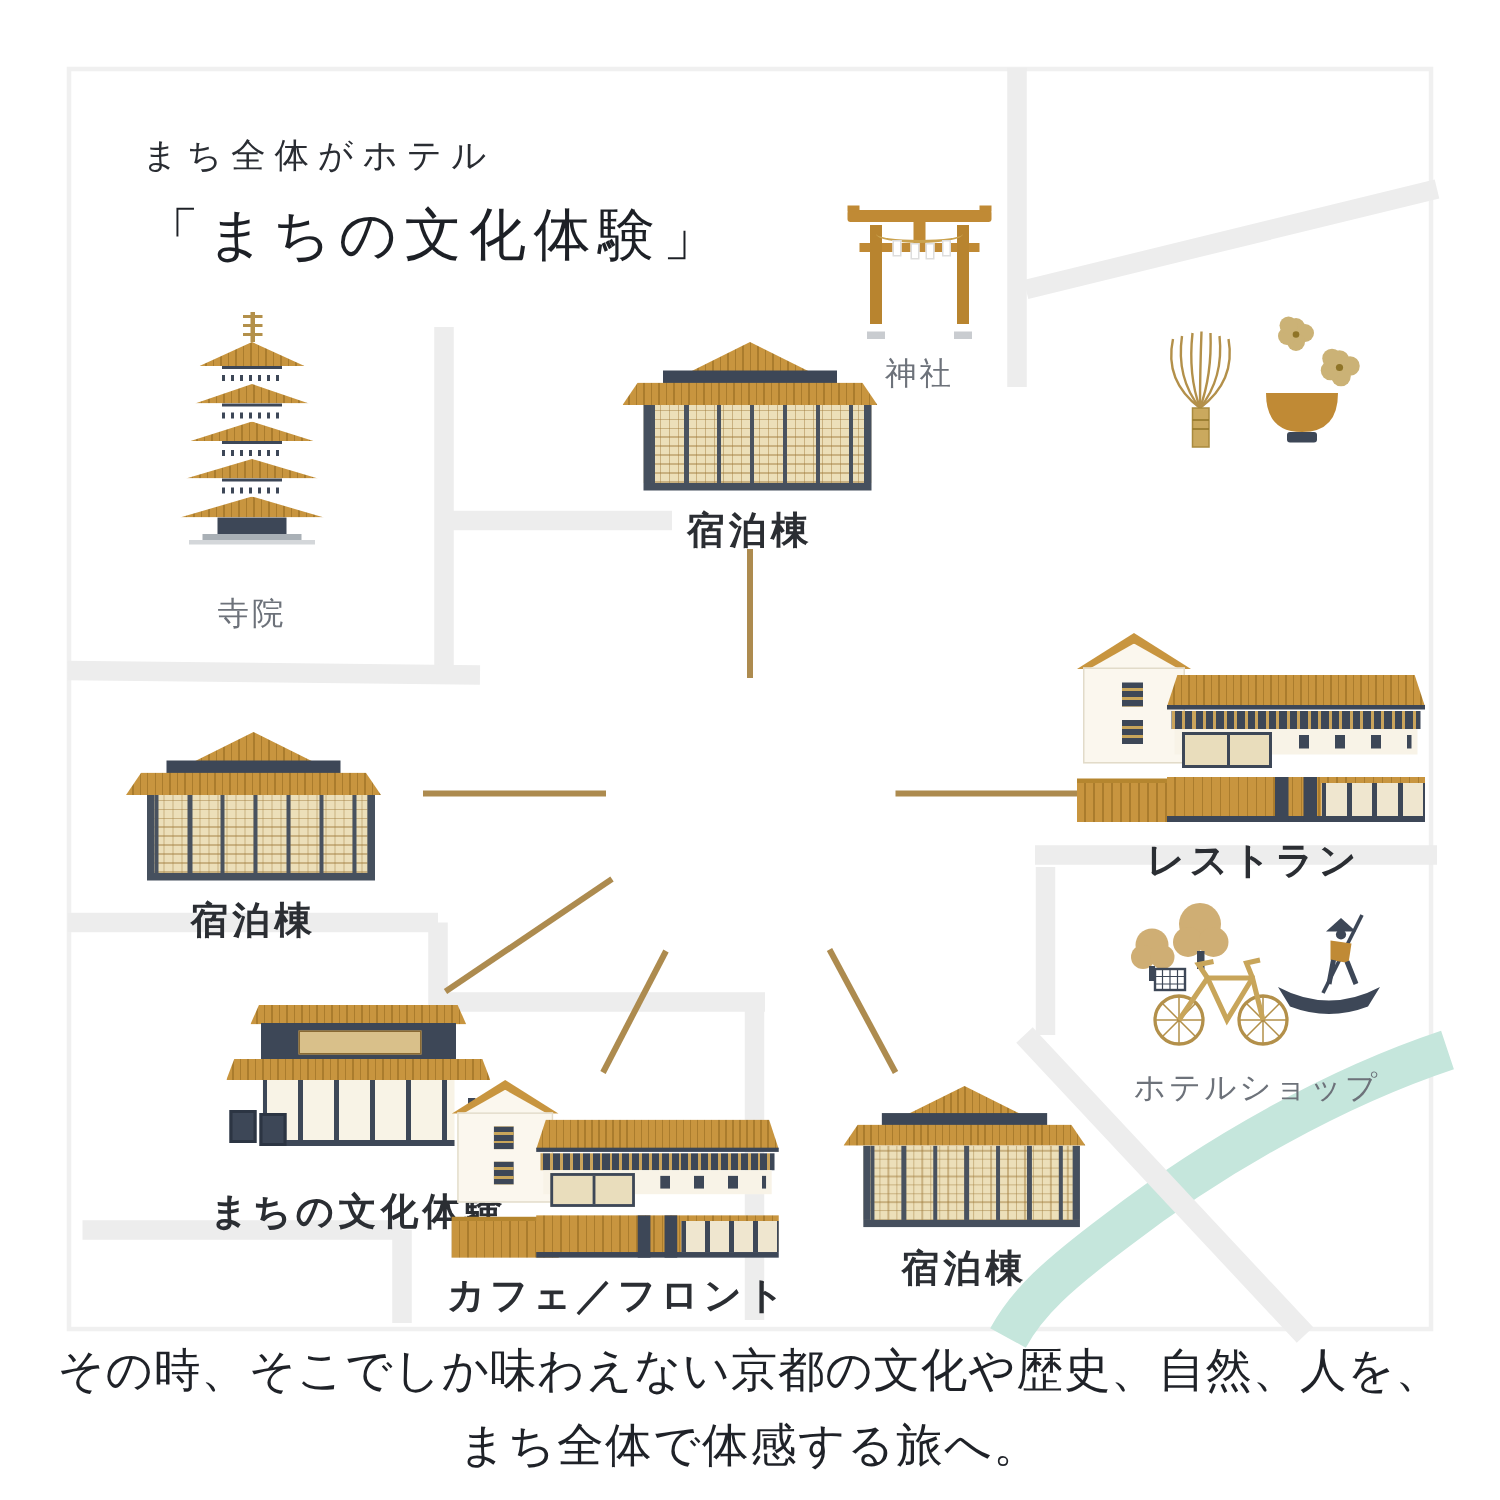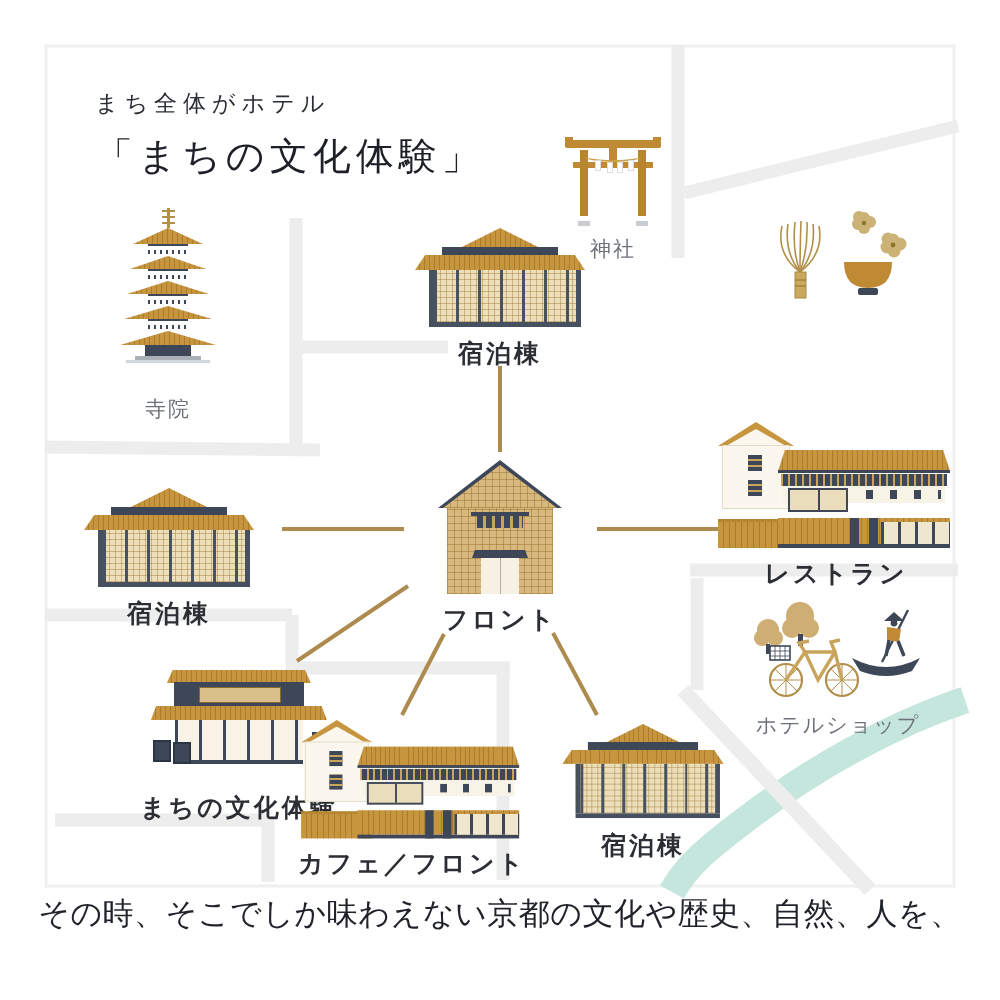--- a/index.html
+++ b/index.html
@@ -286,31 +286,20 @@
   <div class="node" style="left:84px;top:488px;">
     <div class="machiya iconbox">
       <div class="m-rooftop"></div>
         <div class="m-band"></div>
         <div class="m-roofLow"></div>
         <div class="m-body"></div>
     </div>
     <div class="nlabel">宿泊棟</div>
   </div>
 
-  <div class="node" style="left:438px;top:460px;">
-    <div class="front iconbox">
-      <div class="f-roofback"></div>
-        <div class="f-roof"></div>
-        <div class="f-body"></div>
-      <div class="f-window"></div>
-        <div class="f-awning"></div>
-        <div class="f-door"></div>
-    </div>
-    <div class="nlabel">フロント</div>
-  </div>
 
   <div class="node" style="left:748px;top:588px;">
     <svg width="180" height="114" viewBox="0 0 180 114">
       <g fill="#cfae74">
         <circle cx="20" cy="42" r="11"></circle>
           <circle cx="14" cy="50" r="8"></circle>
           <circle cx="27" cy="50" r="8"></circle>
         <circle cx="52" cy="28" r="14"></circle>
           <circle cx="44" cy="40" r="10"></circle>
           <circle cx="61" cy="40" r="10"></circle>
@@ -388,15 +377,16 @@
       <div class="m-rooftop"></div>
         <div class="m-band"></div>
         <div class="m-roofLow"></div>
         <div class="m-body"></div>
     </div>
     <div class="nlabel" style="margin-top:-4px;">宿泊棟</div>
   </div>
 
   <div class="caption">
     <div class="c1">その時、そこでしか味わえない京都の文化や歴史、自然、人を、</div>
+    <div class="c2">まち全体で体感する旅へ。</div>
   </div>
 
 </div>
 
 </body></html>

